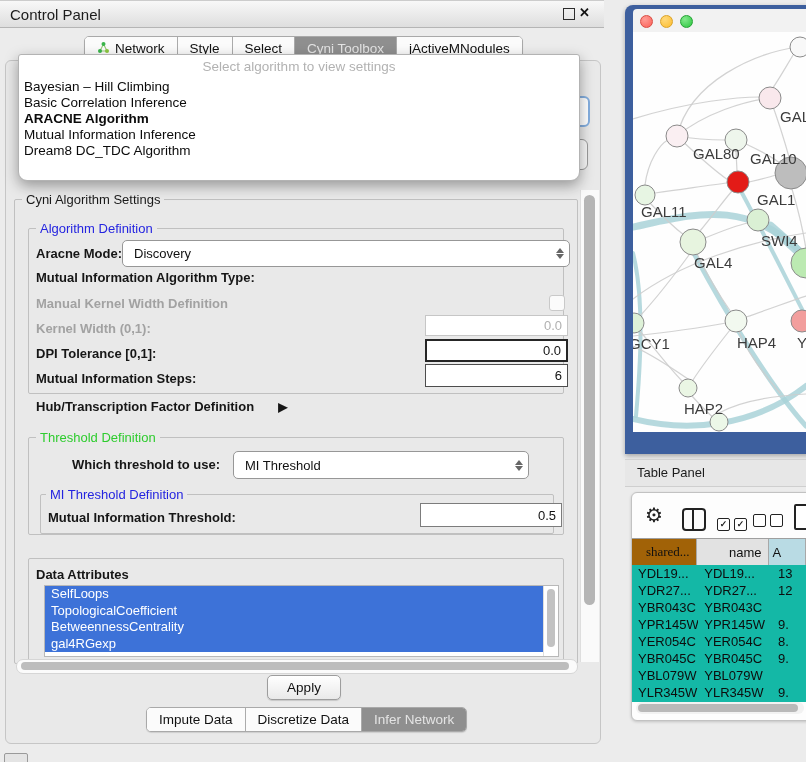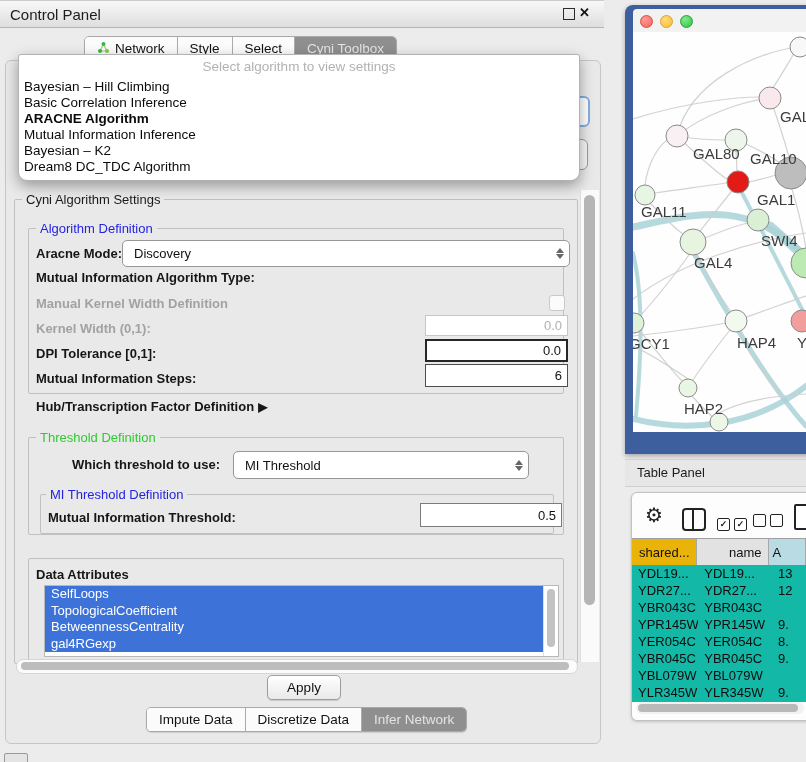--- a/index.html
+++ b/index.html
@@ -46,21 +46,21 @@
   .checkbox{position:absolute;width:14px;height:14px;border:1.5px solid #c9c9c9;border-radius:3px;background:#fbfbfb;}
   .listbox{position:absolute;background:#fff;border:1px solid #b8b8b8;overflow:hidden;}
   .list-item{height:16.5px;line-height:16.5px;background:#3d72d8;color:#fff;font-size:13px;padding-left:6px;
              width:calc(100% - 20px);white-space:nowrap;}
   .vscroll-track{position:absolute;background:#fafafa;border-left:1px solid #dedede;}
   .vthumb{position:absolute;background:#b5b5b5;border-radius:6px;}
   .hscroll{position:absolute;background:#fbfbfb;border:1px solid #d6d6d6;border-radius:7px;}
   .hthumb{position:absolute;background:#bdbdbd;border-radius:4px;}
   .btn{position:absolute;display:flex;align-items:center;justify-content:center;font-size:13.5px;color:#111;
        background:linear-gradient(#ffffff,#e9e9e9);border:1px solid #9d9d9d;border-radius:5px;box-shadow:0 1px 1px rgba(0,0,0,.15);}
-  .expander{position:absolute;font-size:13px;font-weight:bold;color:#161616;display:flex;align-items:center;gap:4px;}
+  .expander{position:absolute;font-size:13px;font-weight:bold;color:#161616;display:flex;align-items:center;gap:24px;}
   .tri{font-size:12px;}
   
   .netwin{left:625px;top:5px;width:185px;height:449px;background:#3d5f9e;border-radius:8px 0 0 0;box-shadow:0 2px 5px rgba(0,0,0,.3);}
   .net-title{position:absolute;left:8px;top:4px;width:177px;height:23px;background:#f2f2f2;border-radius:4px 0 0 0;}
   .light{position:absolute;top:6px;width:13px;height:13px;border-radius:50%;box-sizing:border-box;}
   .net-canvas{position:absolute;left:8px;top:27px;width:177px;height:400px;background:#fefefe;overflow:hidden;}
   
   .tp-bar{left:625px;top:459px;width:181px;height:26px;background:#e7e7e7;border-top:1px solid #d2d2d2;border-bottom:1px solid #cfcfcf;}
   .tp-bar .t{position:absolute;left:12px;top:5px;font-size:13px;color:#1c1c1c;}
   .tblwin{left:631px;top:492px;width:180px;height:227px;background:#fdfdfd;border:1px solid #c2c2c2;border-radius:6px 0 0 6px;
@@ -104,34 +104,36 @@
         </div>
         <div class="tab">
           <span>Style</span>
         </div>
         <div class="tab">
           <span>Select</span>
         </div>
         <div class="tab sel">
           <span>Cyni Toolbox</span>
         </div>
+        <div class="tab">
+          <span>jActiveMNodules</span>
+        </div>
       </div>
   </div>
 
   <div class="abs sliver" style="left:558px;top:96px;width:28px;height:27px;border:2px solid #84aede;"></div>
   <div class="abs sliver" style="left:560px;top:139px;width:26px;height:29px;border:1.5px solid #9a9a9a;background:#f6f6f6;"></div>
 
   <div class="abs dropdown">
     <div class="dd-prompt">Select algorithm to view settings</div>
     <div id="algo-list">
         <div class="dd-item">Bayesian – Hill Climbing</div>
         <div class="dd-item">Basic Correlation Inference</div>
         <div class="dd-item bold">ARACNE Algorithm</div>
         <div class="dd-item">Mutual Information Inference</div>
-        <div class="dd-item">Bayesian – K2</div>
         <div class="dd-item">Dream8 DC_TDC Algorithm</div>
       </div>
   </div>
 
   <div class="abs group" style="left:14px;top:199px;width:562px;height:463px;"></div>
   <span class="legend" style="left:22px;top:192px;">Cyni Algorithm Settings</span>
 
   <div class="abs group" style="left:28px;top:228px;width:534px;height:164px;"></div>
   <span class="legend blue" style="left:36px;top:221px;">Algorithm Definition</span>
 
@@ -305,21 +307,21 @@
   <div class="abs cols-icon" style="left:682px;top:508px;"></div>
   <div class="abs" style="left:717px;top:513px;">
     <span class="cb">✓</span><span class="cb">✓</span>
   </div>
   <div class="abs" style="left:753px;top:513px;">
     <span class="cb"></span><span class="cb"></span>
   </div>
   <div class="abs doc-icon" style="left:794px;top:504px;"></div>
 
   <div class="thead" id="tbl-head">
-      <div class="th" style="width: 70px; background: #eab308;">shared...</div>
+      <div class="th" style="width: 70px; background: #a16207; font-family: Liberation Serif, serif;">shared...</div>
       <div class="th" style="width: 78px; background: rgb(226, 226, 226);">name</div>
       <div class="th" style="width: 40px; background: rgb(185, 219, 228); justify-content: flex-start; padding-left: 4px;">A</div>
     </div>
   <div class="tbody" id="tbl-body">
       <div class="trow">
         <div class="td" style="width: 70px;">YDL19...</div>
         <div class="td" style="width: 78px;">YDL19...</div>
         <div class="td" style="width: 40px;">13</div>
       </div>
       <div class="trow">

